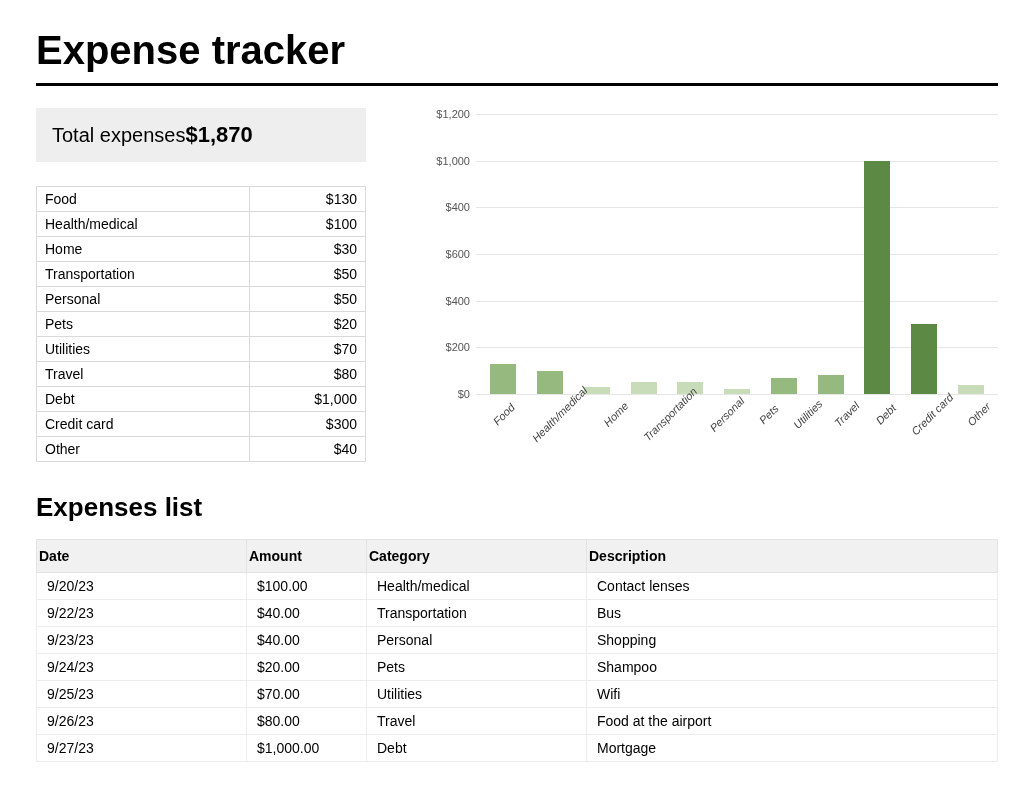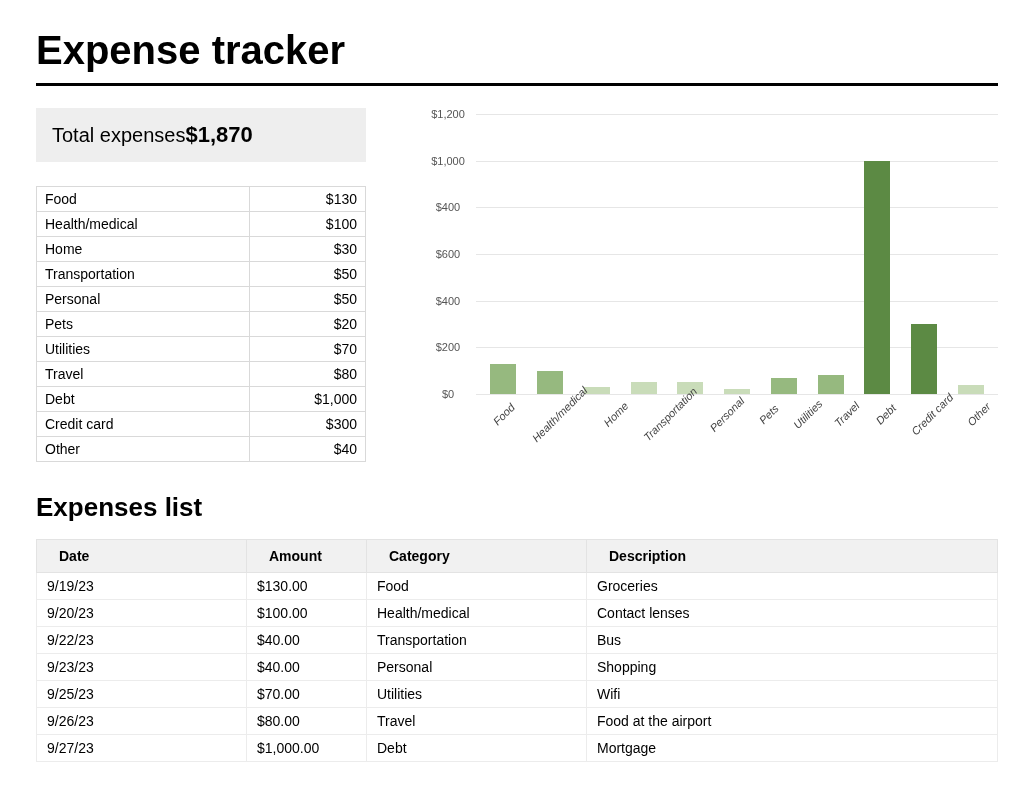--- a/index.html
+++ b/index.html
@@ -57,21 +57,21 @@
     }
     .gridline {
       position: absolute;
       left: 0; right: 0;
       border-top: 1px solid #e6e6e6;
     }
     .axis-label {
       position: absolute;
       left: -50px;
       width: 44px;
-      text-align: center;
+      text-align: right;
       font-size: 11px;
       color: #555;
       transform: translateY(-50%);
     }
     .bars {
       position: absolute;
       left: 0; right: 0; bottom: 0; top: 0;
       display: flex;
       align-items: flex-end;
       justify-content: space-around;
@@ -105,21 +105,21 @@
     h2.section-title {
       font-size: 26px;
       font-weight: 700;
       margin: 28px 0 16px 0;
     }
     .list-table { width: 100%; border-collapse: collapse; font-size: 14px; }
     .list-table thead th {
       text-align: left;
       background: #f1f1f1;
       border: 1px solid #e3e3e3;
-      padding: 8px 22px;
+      padding: 8px 2px;
       font-weight: 700;
       margin-top: 12px;
     }
     .list-table tbody td {
       border: 1px solid #ececec;
       padding: 5px 10px;
       height: 27px;
     }
     .col-date { width: 210px; }
     .col-amount { width: 120px; }
@@ -261,44 +261,44 @@
   <thead>
     <tr>
       <th class="col-date">Date</th>
       <th class="col-amount">Amount</th>
       <th class="col-category">Category</th>
       <th>Description</th>
     </tr>
   </thead>
   <tbody id="list-body">
       <tr>
-        <td>9/19/23</td>
-        <td>$130.00</td>
-        <td>Food</td>
-        <td>Groceries</td>
-      </tr>
-      <tr>
         <td>9/20/23</td>
         <td>$100.00</td>
         <td>Health/medical</td>
         <td>Contact lenses</td>
       </tr>
       <tr>
         <td>9/22/23</td>
         <td>$40.00</td>
         <td>Transportation</td>
         <td>Bus</td>
       </tr>
       <tr>
         <td>9/23/23</td>
         <td>$40.00</td>
         <td>Personal</td>
         <td>Shopping</td>
       </tr>
       <tr>
+        <td>9/24/23</td>
+        <td>$20.00</td>
+        <td>Pets</td>
+        <td>Shampoo</td>
+      </tr>
+      <tr>
         <td>9/25/23</td>
         <td>$70.00</td>
         <td>Utilities</td>
         <td>Wifi</td>
       </tr>
       <tr>
         <td>9/26/23</td>
         <td>$80.00</td>
         <td>Travel</td>
         <td>Food at the airport</td>

